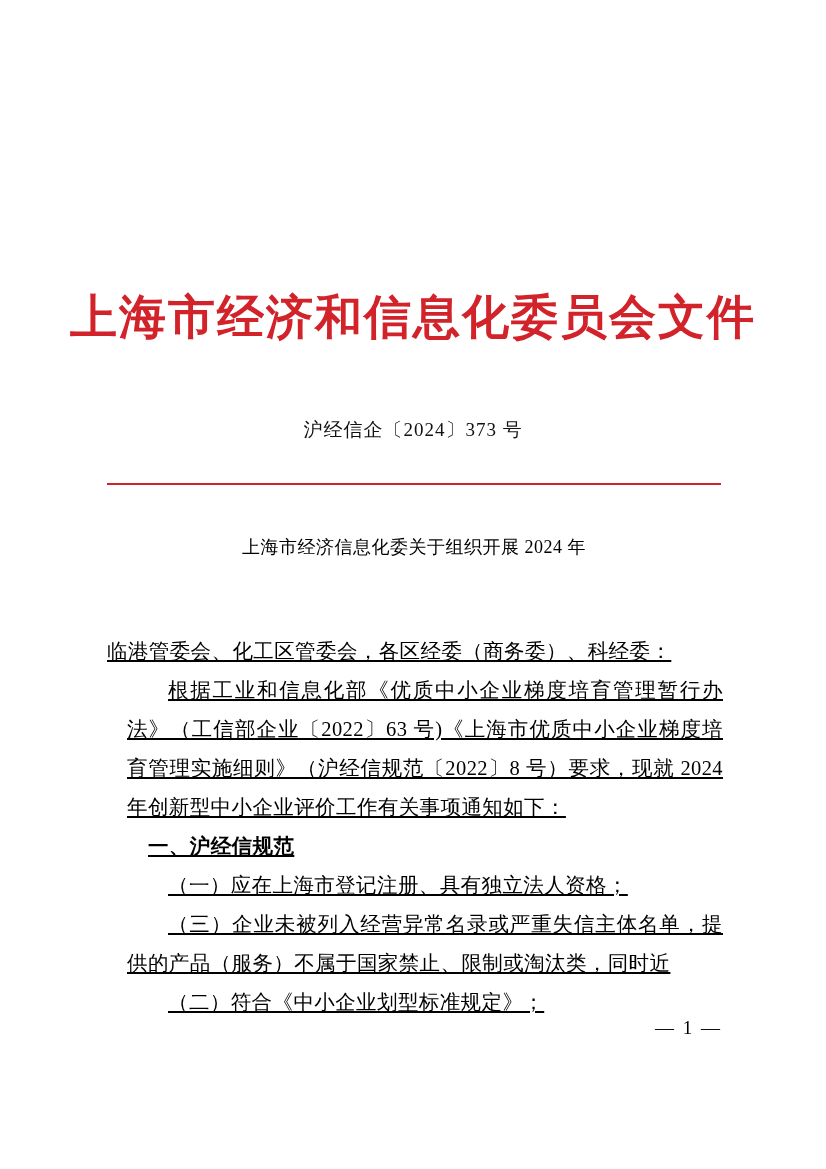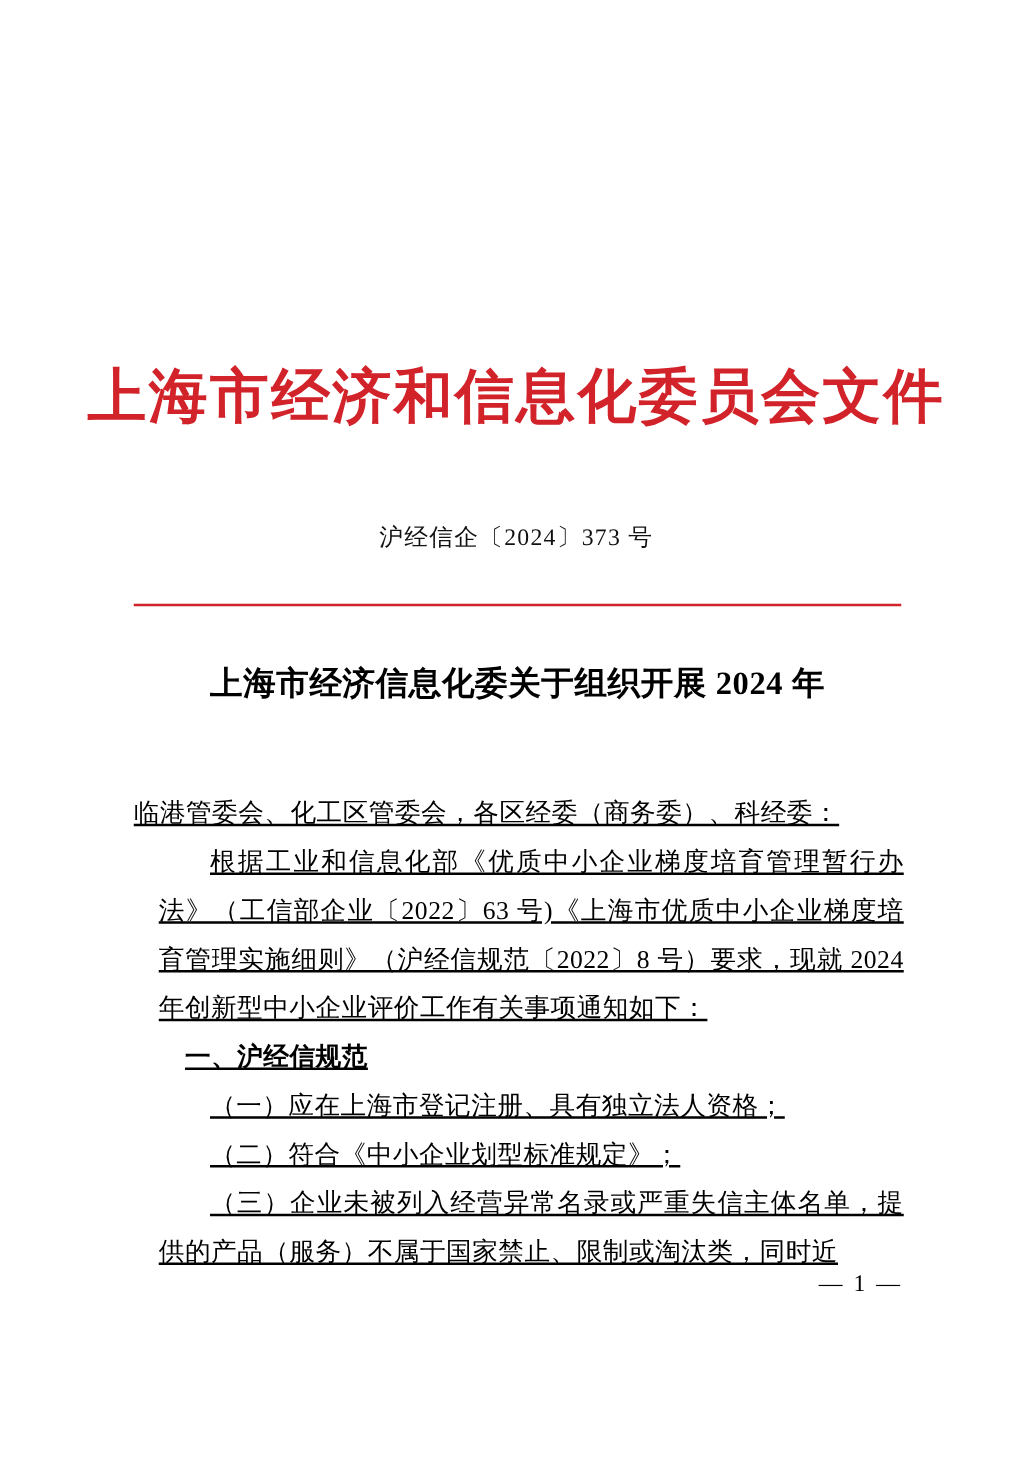--- a/index.html
+++ b/index.html
@@ -54,22 +54,22 @@
     background: #d2232a;
   }
 
   
   .doc-title {
     position: absolute;
     top: 530px;
     left: 107px;
     width: 614px;
     text-align: center;
-    font-size: 26px;
-    font-weight: bold;
+    font-size: 18px;
+    font-weight: normal;
     line-height: 34px;
     color: #000000;
     letter-spacing: 0.5px;
   }
   .doc-title .line {
     display: block;
   }
 
   
   .body-text {
@@ -123,19 +123,19 @@
 
   <div class="doc-title">
     <span class="line">上海市经济信息化委关于组织开展 2024 年</span>
   </div>
 
   <div class="body-text">
     <p>临港管委会、化工区管委会，各区经委（商务委）、科经委：</p>
     <p class="indent">根据工业和信息化部《优质中小企业梯度培育管理暂行办法》（工信部企业〔2022〕63 号)《上海市优质中小企业梯度培育管理实施细则》（沪经信规范〔2022〕8 号）要求，现就 2024 年创新型中小企业评价工作有关事项通知如下：</p>
     <p class="bold">一、沪经信规范</p>
     <p class="indent">（一）应在上海市登记注册、具有独立法人资格；</p>
+    <p class="indent">（三）企业未被列入经营异常名录或严重失信主体名单，提供的产品（服务）不属于国家禁止、限制或淘汰类，同时近</p>
     <p class="indent">（二）符合《中小企业划型标准规定》；</p>
-    <p class="indent">（三）企业未被列入经营异常名录或严重失信主体名单，提供的产品（服务）不属于国家禁止、限制或淘汰类，同时近</p>
   </div>
 
   <div class="page-number">— 1 —</div>
 
 </div>
 
 </body></html>

